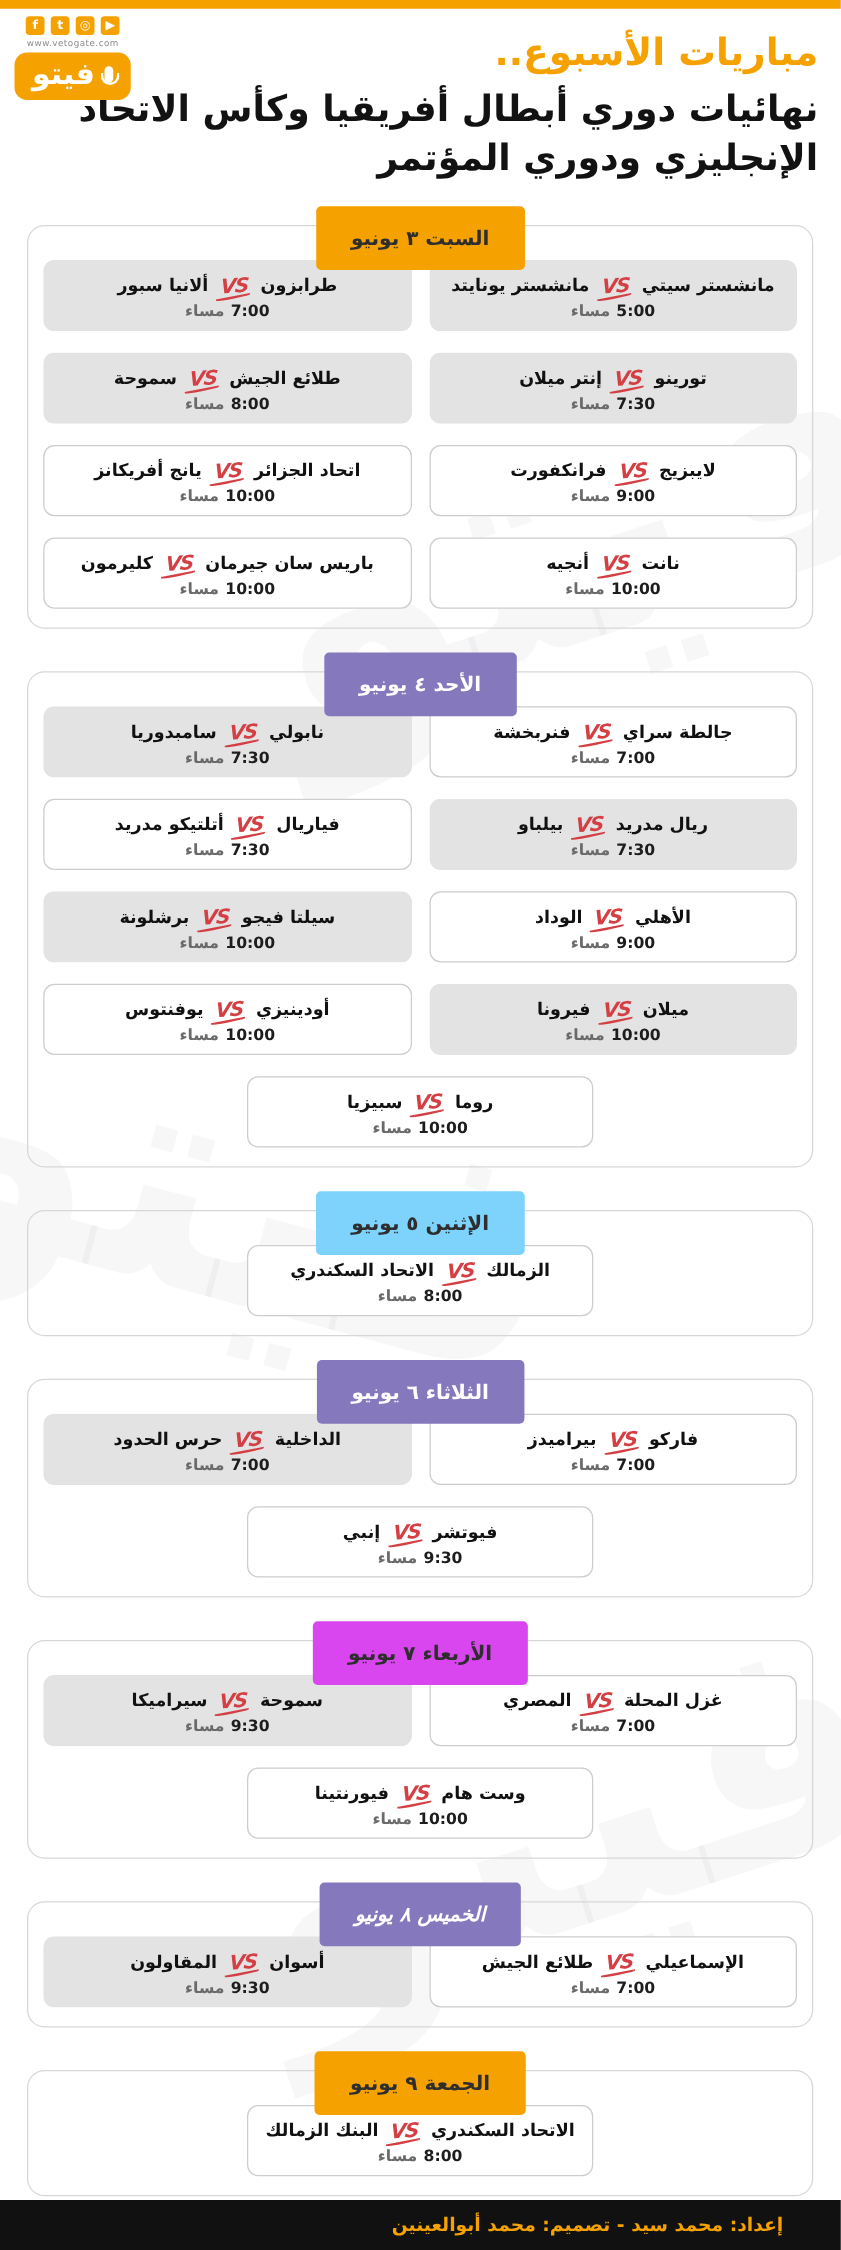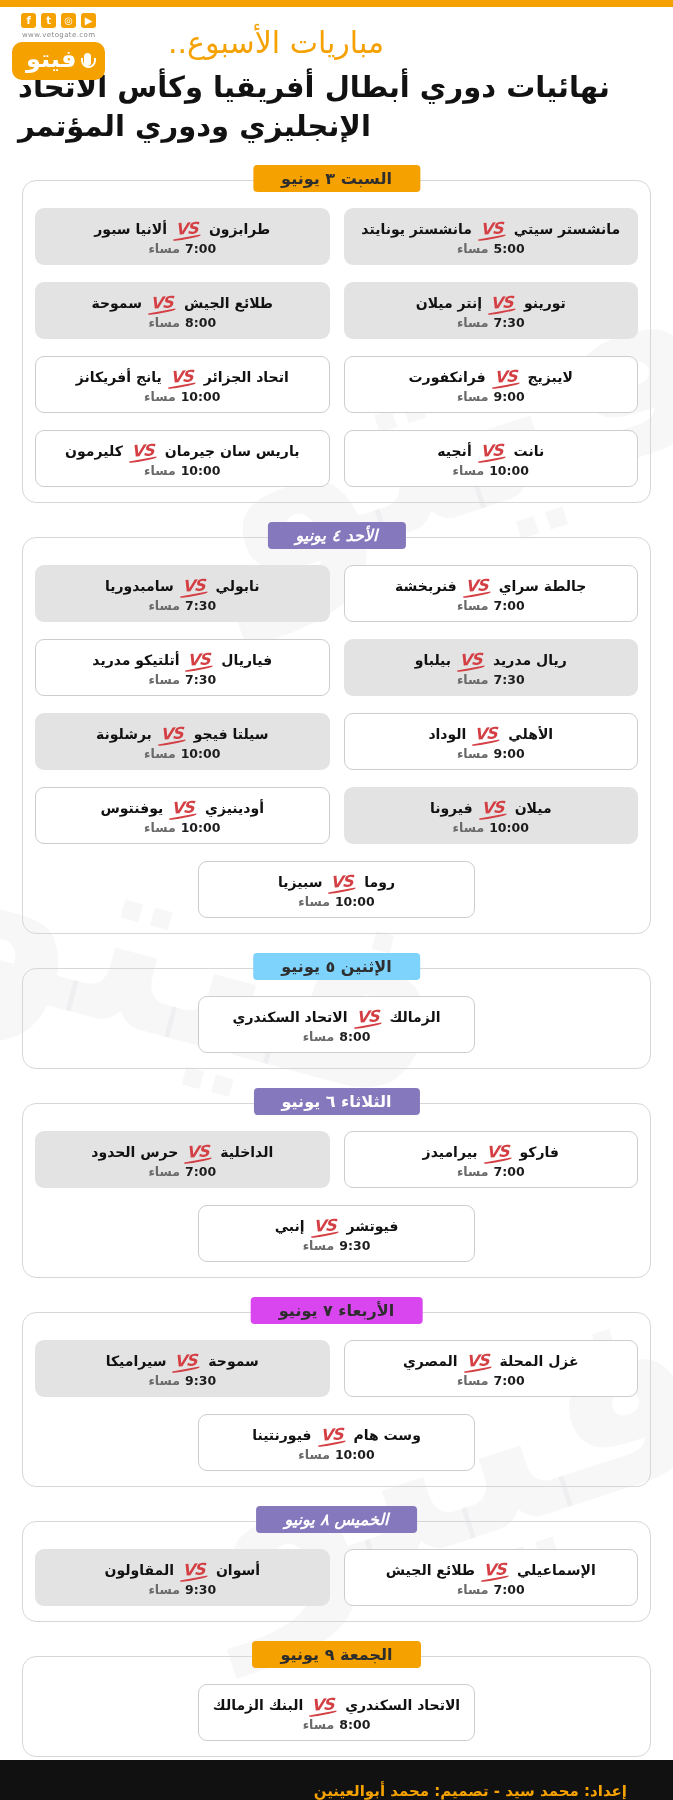--- a/index.html
+++ b/index.html
@@ -48,40 +48,40 @@
     background: var(--orange); color: #fff; font-weight: bold; font-size: 24px;
     padding: 3px 14px 7px; border-radius: 10px;
     display: flex; align-items: center; gap: 8px; direction: rtl;
   }
   .mic-icon { display: inline-block; width: 7px; height: 13px; background: #fff; border-radius: 4px; position: relative; }
   .mic-icon::after {
     content: ""; position: absolute; left: -3px; top: 5px; width: 11px; height: 8px;
     border: 2px solid #fff; border-top: none; border-radius: 0 0 8px 8px;
   }
   .page-title {
-    color: var(--orange); font-size: 30px; font-weight: normal;
-    text-align: left; padding-left: 150px; margin-top: 2px;
+    color: var(--orange); font-size: 30px; font-weight: bold;
+    text-align: right; padding-left: 150px; margin-top: 2px;
   }
   .page-subtitle {
     color: #121212; font-size: 29px; font-weight: bold;
-    text-align: left; line-height: 1.35; margin-top: 8px;
+    text-align: right; line-height: 1.35; margin-top: 8px;
   }
 
   .days-container { position: relative; z-index: 1; }
   .day-section {
     position: relative;
     border: 1px solid #d7d7d7;
     border-radius: 14px;
     margin: 34px 22px 0;
     padding: 27px 12px 15px;
     background: transparent;
   }
   .day-badge {
     position: absolute; top: -16px; right: 50%; transform: translateX(50%);
-    padding: 4px 28px; font-size: 16px; font-weight: bold;
+    padding: 16px 28px; font-size: 16px; font-weight: bold;
     border-radius: 4px; white-space: nowrap; z-index: 2;
   }
   .day-matches { display: grid; grid-template-columns: 1fr 1fr; gap: 17px 14px; }
 
   .match-card {
     border-radius: 9px; padding: 7px 8px 5px; text-align: center;
     min-height: 57px; display: flex; flex-direction: column;
     justify-content: center; gap: 3px; background: #fff;
   }
   .card-gray { background: var(--card-gray); border: 1px solid transparent; }
@@ -99,21 +99,21 @@
   }
   .vs::after {
     content: ""; position: absolute; left: -12%; bottom: -1px; width: 124%; height: 2px;
     background: var(--vs-red); border-radius: 0 0 100% 100%; transform: rotate(-7deg);
   }
   .match-time { font-size: 12.5px; font-weight: bold; color: #1d1d1d; display: flex; justify-content: center; gap: 5px; }
   .time-suffix { color: #6a6a6a; }
 
   footer {
     margin-top: auto; background: var(--footer-bg); height: 40px;
-    display: flex; align-items: flex-end; justify-content: flex-start;
+    display: flex; align-items: center; justify-content: flex-start;
     padding: 0 46px; position: relative; z-index: 1;
   }
   .credits { color: var(--footer-text); font-size: 15px; font-weight: bold; }
 </style>
 </head>
 <body>
 
 <div class="page">
   <div class="top-strip"></div>
 
@@ -238,21 +238,21 @@
     </div>
     <div class="match-time">
       <span class="time-val">10:00</span>
       <span class="time-suffix">مساء</span>
     </div>
   </div>
 </div>
   </section>
 
   <section class="day-section">
-    <div class="day-badge" style="background: rgb(134, 120, 188); color: rgb(255, 255, 255); font-style: italic;">الأحد ٤ يونيو</div>
+    <div class="day-badge" style="background: rgb(134, 120, 188); color: rgb(255, 255, 255);">الأحد ٤ يونيو</div>
     <div class="day-matches">
   <div class="match-card card-white">
     <div class="match-line">
       <span class="team">جالطة سراي</span>
       <span class="vs">VS</span>
       <span class="team">فنربخشة</span>
     </div>
     <div class="match-time">
       <span class="time-val">7:00</span>
       <span class="time-suffix">مساء</span>

